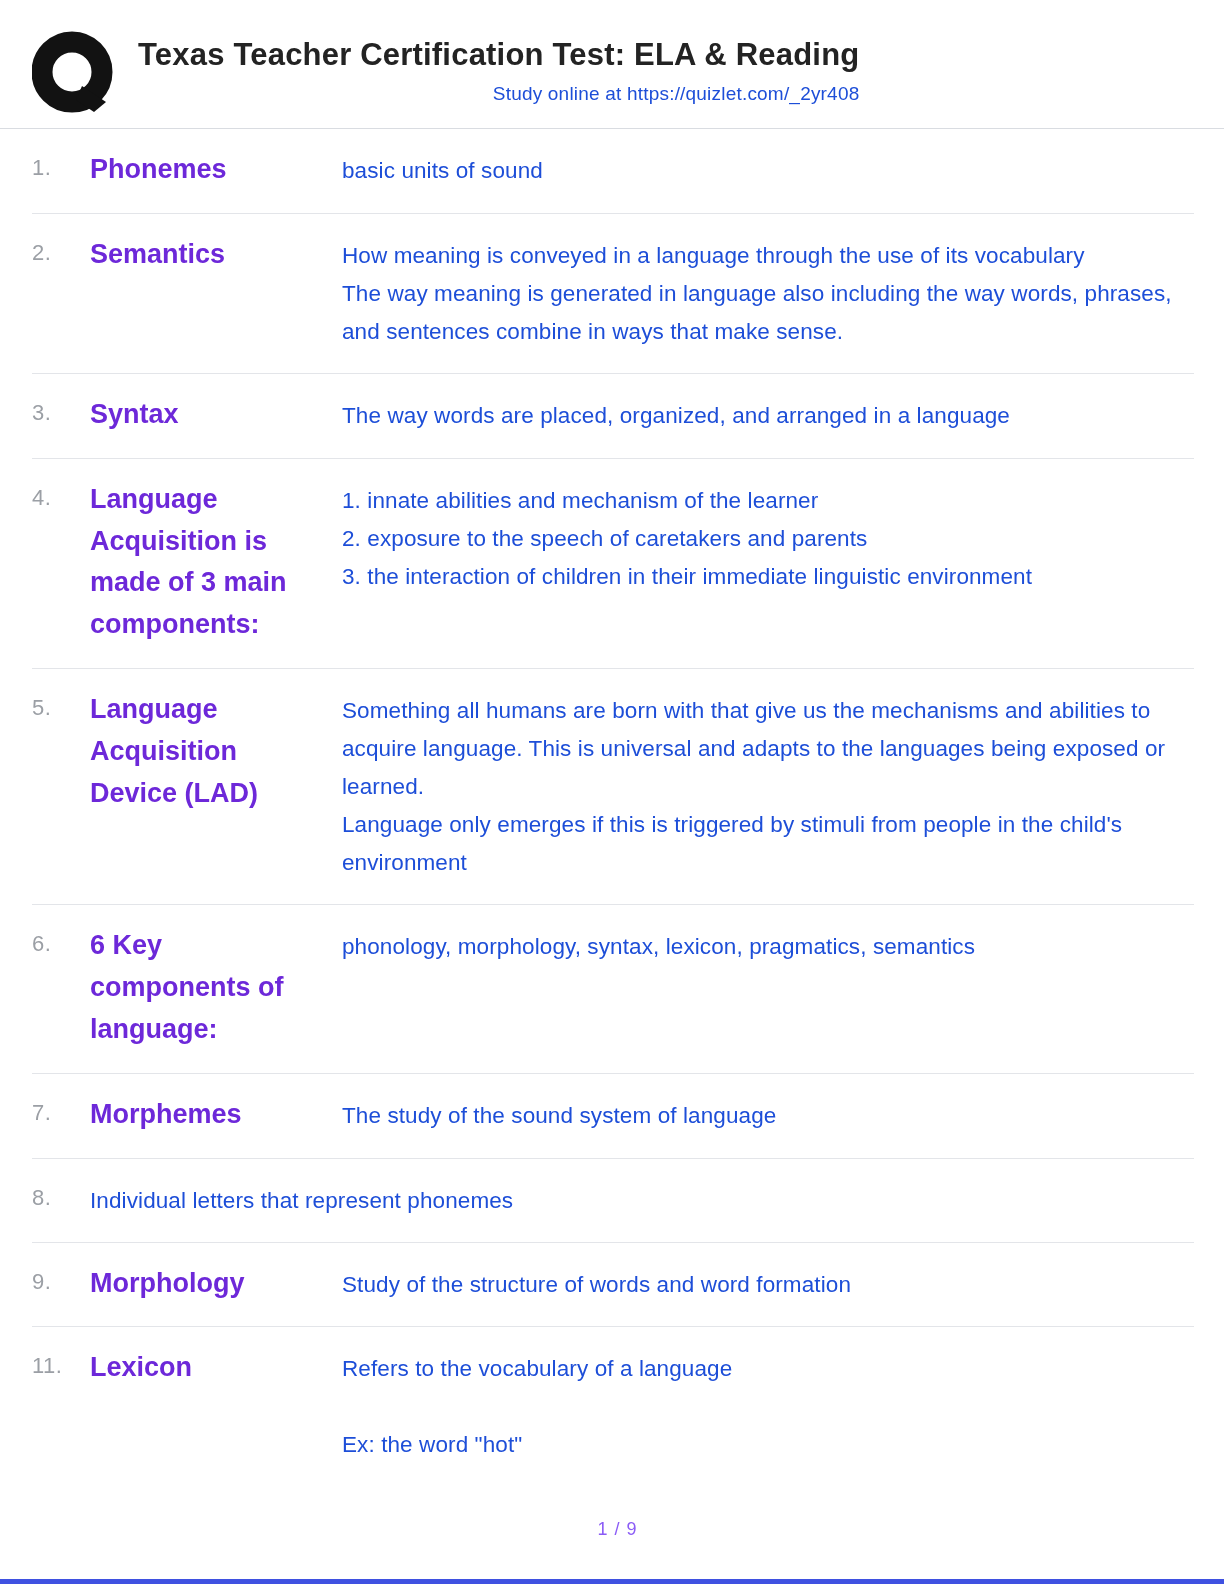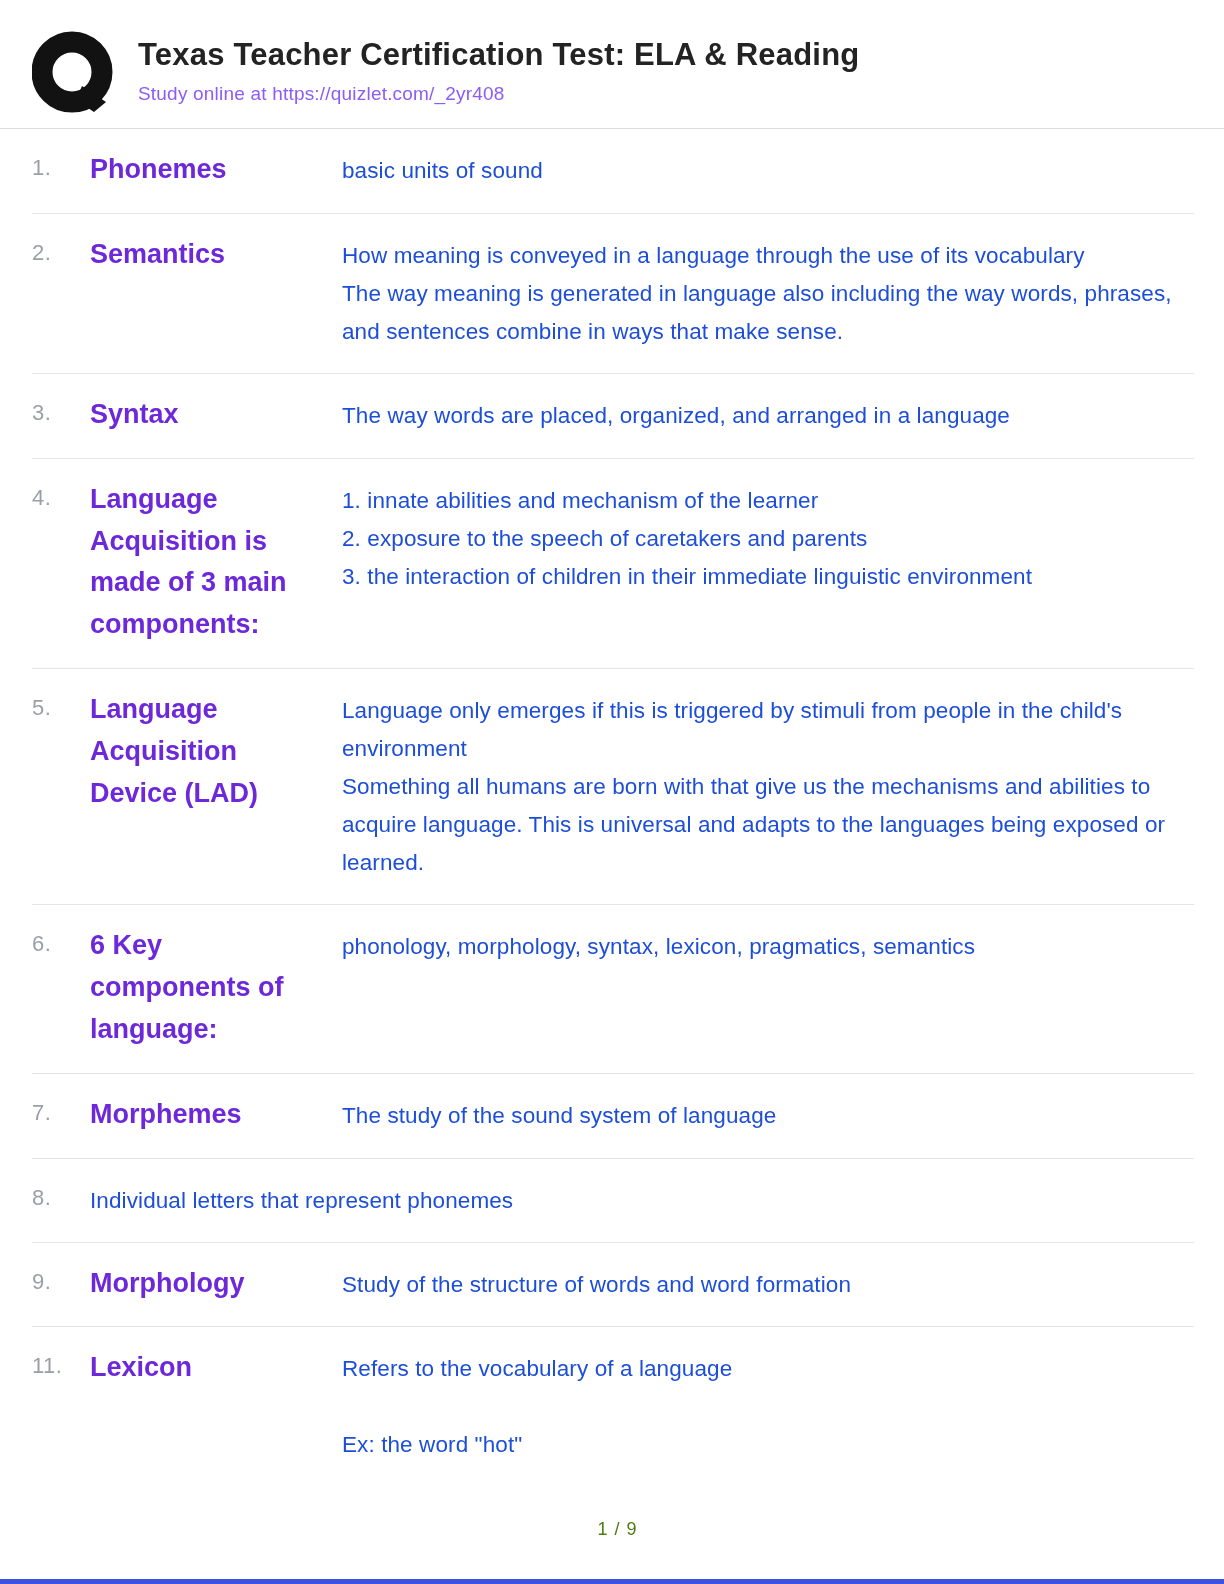--- a/index.html
+++ b/index.html
@@ -11,27 +11,27 @@
   .page{width:1224px;height:1584px;position:relative;background:#fff;}
 
   
   .hdr{
     display:flex;align-items:flex-start;gap:22px;
     padding:30px 30px 14px 32px;margin:0;
     border-bottom:1px solid #d9dce1;
   }
   .logo{flex:0 0 auto;width:84px;height:84px;position:relative;}
   .logo svg{display:block;}
-  .hdr-text{padding-top:6px;}
+  .hdr-text{padding-top:6px;text-align:right;}
   .title{
     font-size:31px;font-weight:700;color:#232323;letter-spacing:0.2px;
     line-height:1.2;margin:0;
   }
   .subtitle{
-    margin:10px 0 0 0;font-size:19px;font-weight:400;color:#8b5cf6;
+    margin:10px 0 0 0;font-size:19px;font-weight:400;color:#1d4ed8;
     letter-spacing:0.2px;
   }
 
   
   .rows{margin:0 30px 0 32px;}
   .card-row{
     display:flex;align-items:flex-start;
     padding:20px 0 22px 0;
     border-bottom:1px solid #e3e5e9;
   }
@@ -49,21 +49,21 @@
     flex:1 1 auto;padding-top:3px;
     font-size:22.5px;font-weight:400;color:#1d4ed8;line-height:1.69;
     letter-spacing:0.1px;
   }
   .def p{margin:0;}
   .def p.blank-line{height:38px;}
 
   
   .footer-pageno{
     position:absolute;left:11px;right:0;bottom:44px;
-    text-align:center;font-size:18px;color:#4d7c0f;letter-spacing:1px;
+    text-align:center;font-size:18px;color:#8b5cf6;letter-spacing:1px;
   }
   .bottom-bar{
     position:absolute;left:0;right:0;bottom:0;height:5px;
   }
 </style>
 </head>
 <body>
 
 <div class="page">
 
@@ -113,22 +113,22 @@
           <p>1. innate abilities and mechanism of the learner</p>
           <p>2. exposure to the speech of caretakers and parents</p>
           <p>3. the interaction of children in their immediate linguistic environment</p>
         </div>
     </div>
 
     <div class="card-row">
       <div class="num">5.</div>
       <div class="term">Language Acquisition Device (LAD)</div>
       <div class="def">
+          <p>Something all humans are born with that give us the mechanisms and abilities to acquire language. This is universal and adapts to the languages being exposed or learned.</p>
           <p>Language only emerges if this is triggered by stimuli from people in the child's environment</p>
-          <p>Something all humans are born with that give us the mechanisms and abilities to acquire language. This is universal and adapts to the languages being exposed or learned.</p>
         </div>
     </div>
 
     <div class="card-row">
       <div class="num">6.</div>
       <div class="term">6 Key components of language:</div>
       <div class="def">
           <p>phonology, morphology, syntax, lexicon, pragmatics, semantics</p>
         </div>
     </div>

